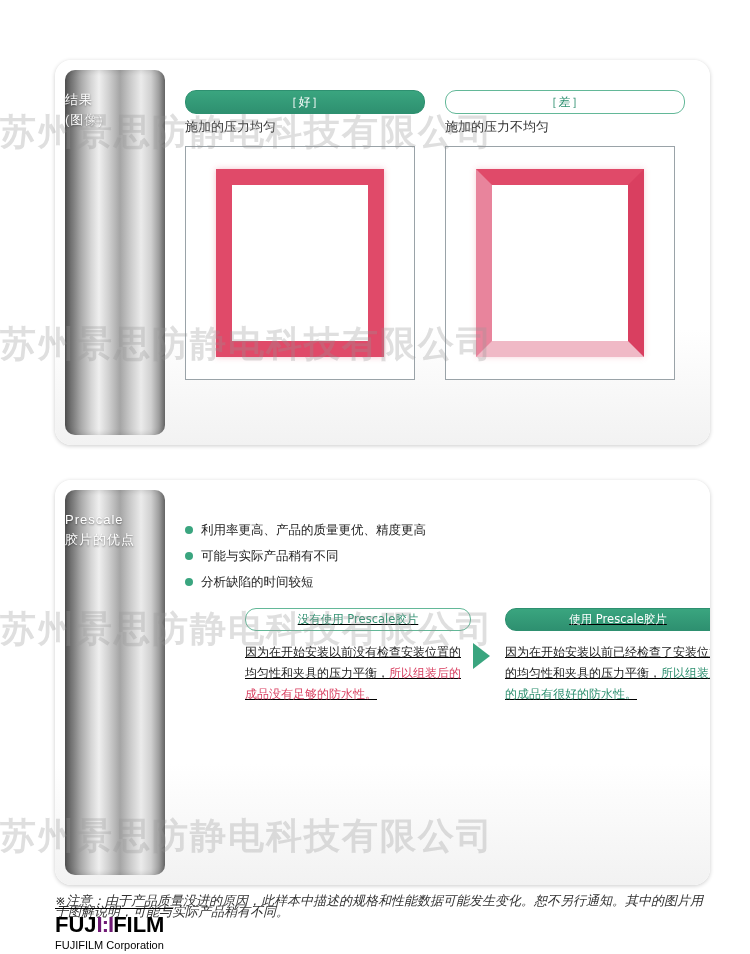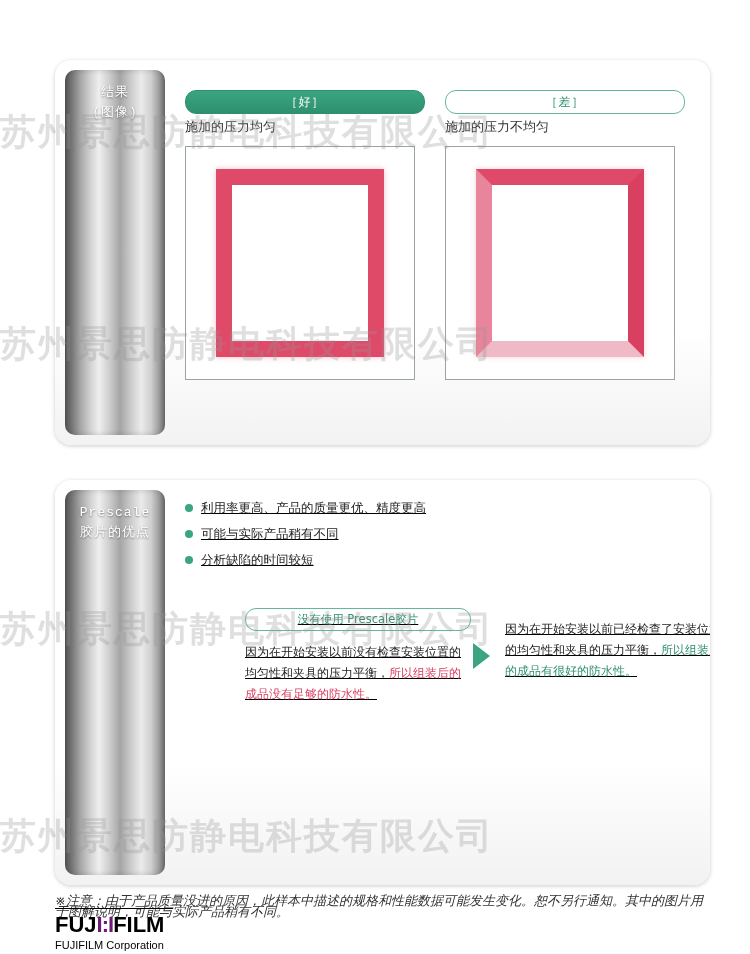--- a/index.html
+++ b/index.html
@@ -73,28 +73,27 @@
     border-radius: 10px;
     background: linear-gradient(90deg,
       #555 0%, #7c7c7c 8%, #a9a9a9 16%, #d4d4d4 26%,
       #efefef 34%, #cfcfcf 44%, #a5a5a5 55%, #cccccc 66%,
       #ebebeb 76%, #d0d0d0 86%, #9e9e9e 94%, #6d6d6d 100%);
     box-shadow: inset 0 0 6px rgba(0,0,0,0.18);
     z-index: 5;
   }
   .side-label-text {
     position: absolute;
-    top: 13px;
+    top: 20px;
     left: 0;
     width: 100%;
-    text-align: center;
     color: #ffffff;
     font-size: 13px;
     line-height: 20px;
-    font-family: Liberation Mono, monospace;
+    font-family: Liberation Sans, sans-serif;
     text-shadow: 0 1px 2px rgba(0,0,0,0.45);
     letter-spacing: 1px;
   }
 
   
   .result-col {
     position: absolute;
     top: 30px;
     width: 240px;
   }
@@ -152,23 +151,22 @@
     border-left: 16px solid #e8849c;
     border-right: 16px solid #d93f60;
     border-bottom: 16px solid #f0b9c6;
     box-shadow: 0 0 6px rgba(224,74,105,0.25);
   }
 
   
   .bullet-list {
     position: absolute;
     left: 130px;
-    top: 20px;
+    top: 42px;
     width: 480px;
-    text-decoration: underline;
   }
   .bullet-item {
     font-size: 12.5px;
     color: #222222;
     margin-bottom: 9px;
     padding-left: 16px;
     position: relative;
     font-family: "DejaVu Sans", sans-serif;
   }
   .bullet-dot {
@@ -340,20 +338,21 @@
 
   <div class="compare-row">
     <div class="compare-col" id="compare-without">
       <div class="cmp-header plain">没有使用 Prescale胶片</div>
       <div class="cmp-body"><span>因为在开始安装以前没有检查安装位置的均匀性和夹具的压力平衡，</span><span class="hl">所以组装后的成品没有足够的防水性。</span></div>
     </div>
 
     <div class="arrow-green"></div>
 
     <div class="compare-col" id="compare-with">
+      <div class="cmp-header filled">使用 Prescale胶片</div>
       <div class="cmp-body"><span>因为在开始安装以前已经检查了安装位置的均匀性和夹具的压力平衡，</span><span class="hl-green">所以组装后的成品有很好的防水性。</span></div>
     </div>
   </div>
 </div>
 
 <div class="footer-note">※注意：由于产品质量没进的原因，此样本中描述的规格和性能数据可能发生变化。恕不另行通知。其中的图片用于图解说明，可能与实际产品稍有不同。</div>
 <div class="footer-rule"></div>
 <div class="brand">
   <div class="brand-logo"><span>FUJ</span><span class="dots">I:I</span><span>FILM</span></div>
   <div class="brand-sub">FUJIFILM Corporation</div>

